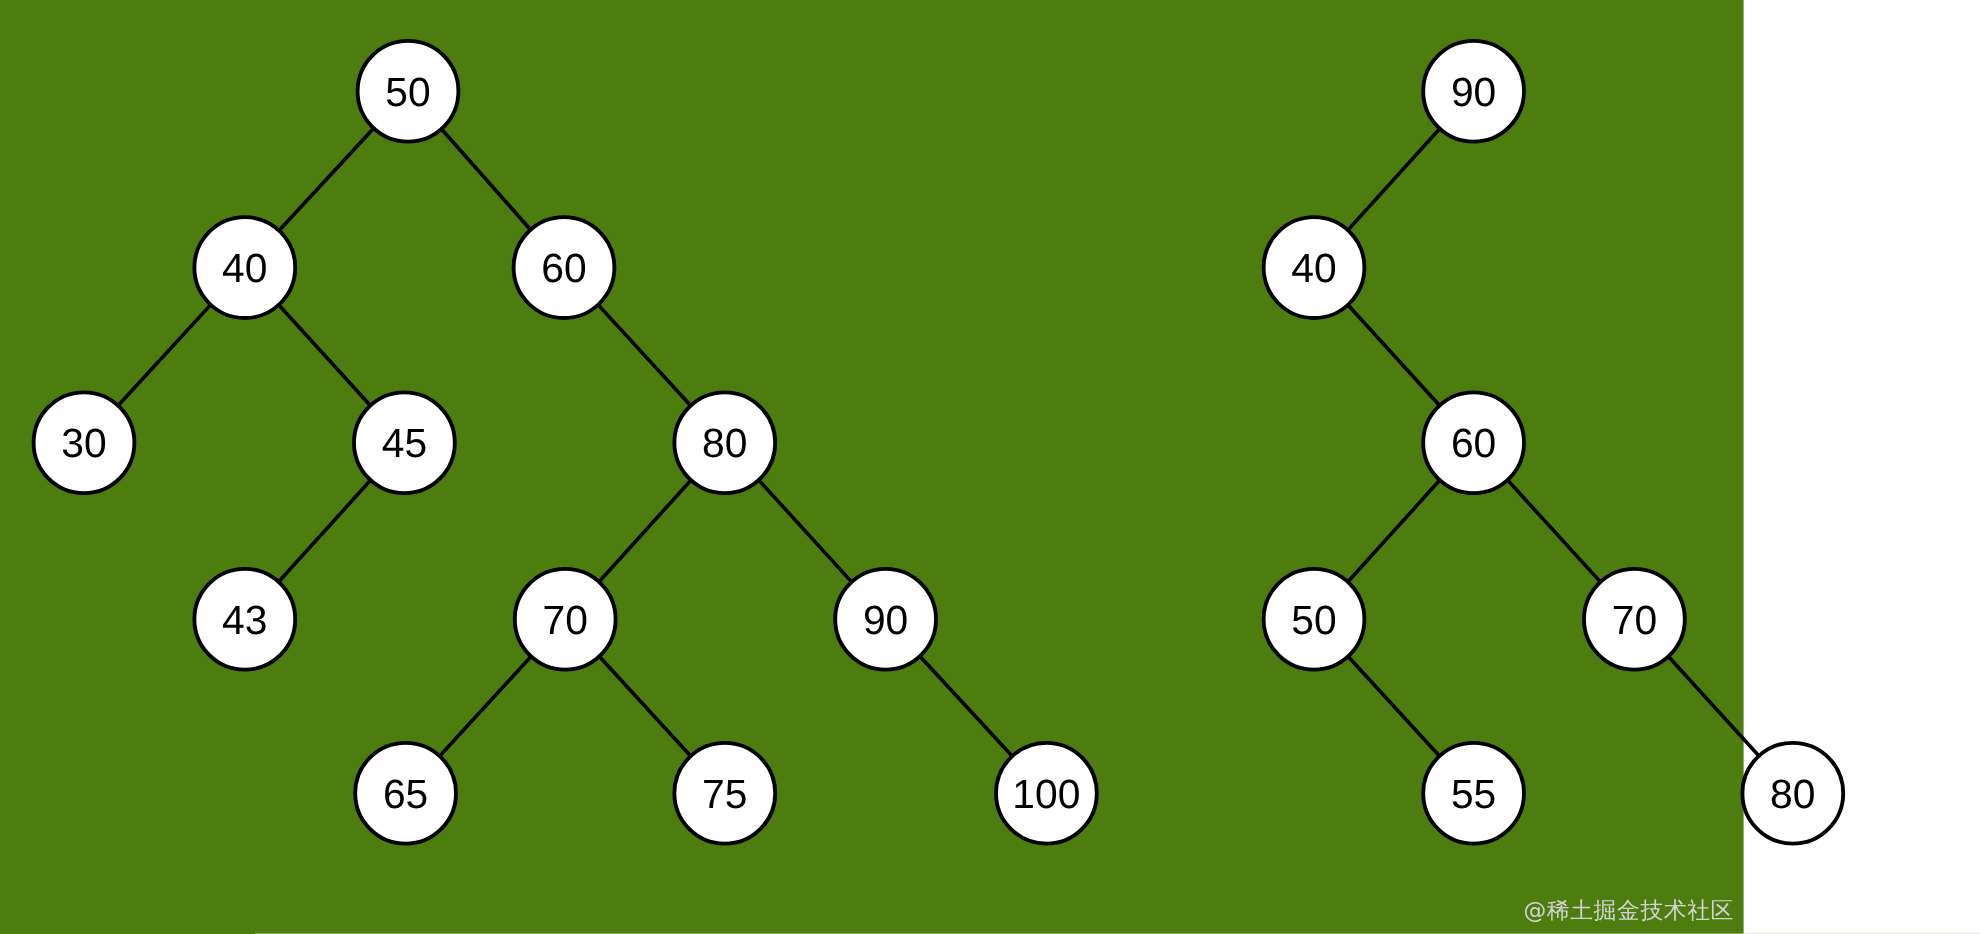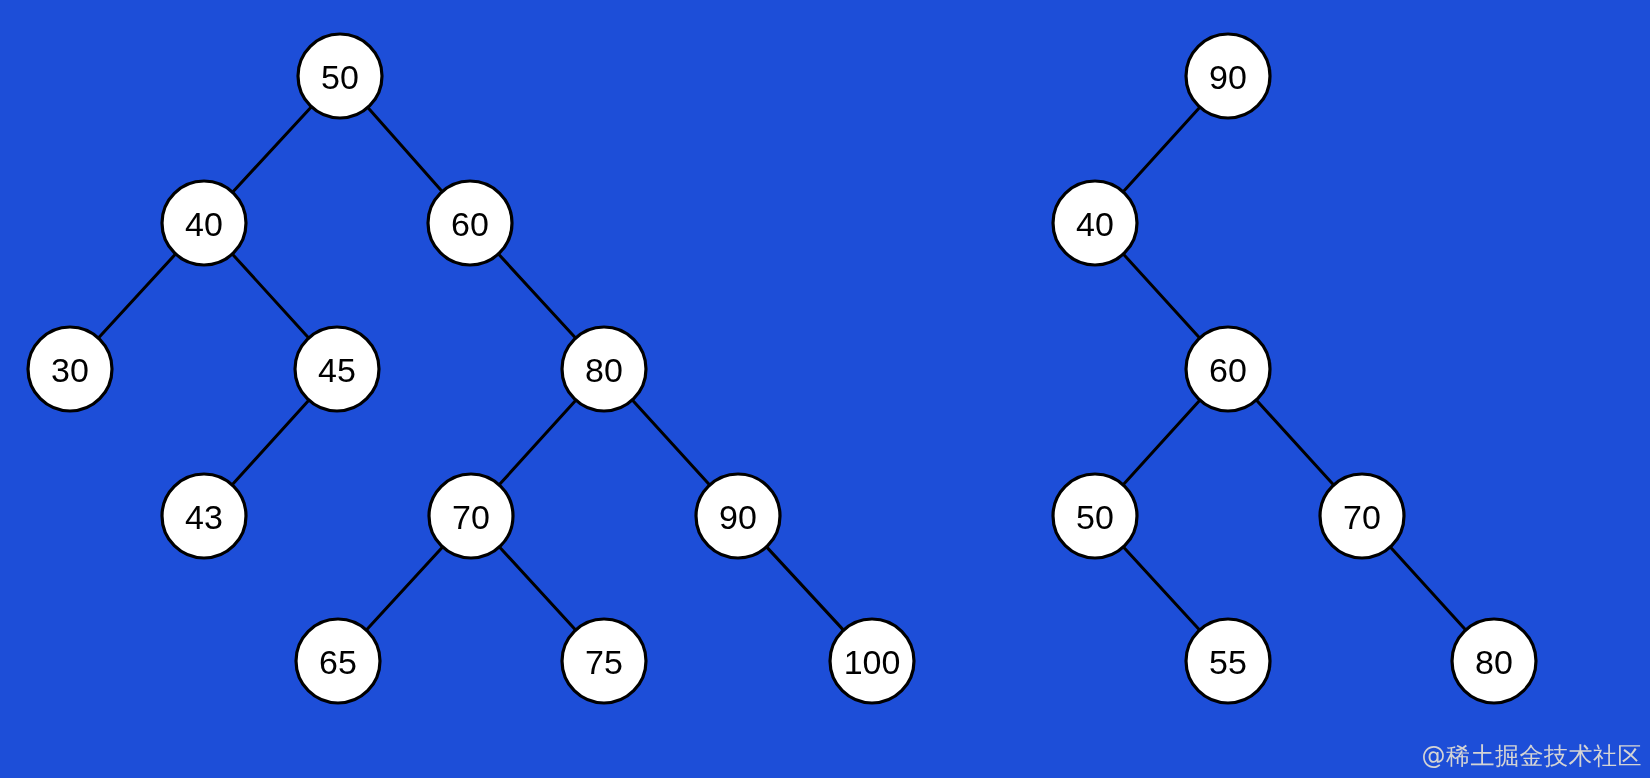--- a/index.html
+++ b/index.html
@@ -8,23 +8,24 @@
     background: #ffffff;
   }
   body {
     width: 1650px;
     height: 778px;
     overflow: hidden;
     font-family: "Liberation Sans", sans-serif;
   }
   #canvas {
     position: relative;
-    width: 1650px;
+    width: 1420px;
     height: 778px;
-    background: #1d4ed8;
+    background: #4d7c0f;
+    padding-left: 33px;
   }
   svg#tree-svg {
     position: absolute;
     left: 0;
     top: 0;
     width: 1650px;
     height: 778px;
     display: block;
   }
   .edge-line {
@@ -43,21 +44,21 @@
     font-size: 34px;
     fill: #000000;
     text-anchor: middle;
     dominant-baseline: central;
   }
   .watermark {
     position: absolute;
     right: 8px;
     bottom: 6px;
     font-family: "DejaVu Sans", sans-serif;
-    font-size: 24px;
+    font-size: 19px;
     color: #d4d4d4;
     letter-spacing: 0.5px;
     white-space: nowrap;
     user-select: none;
   }
 </style>
 </head>
 <body>
 
 <div id="canvas">

